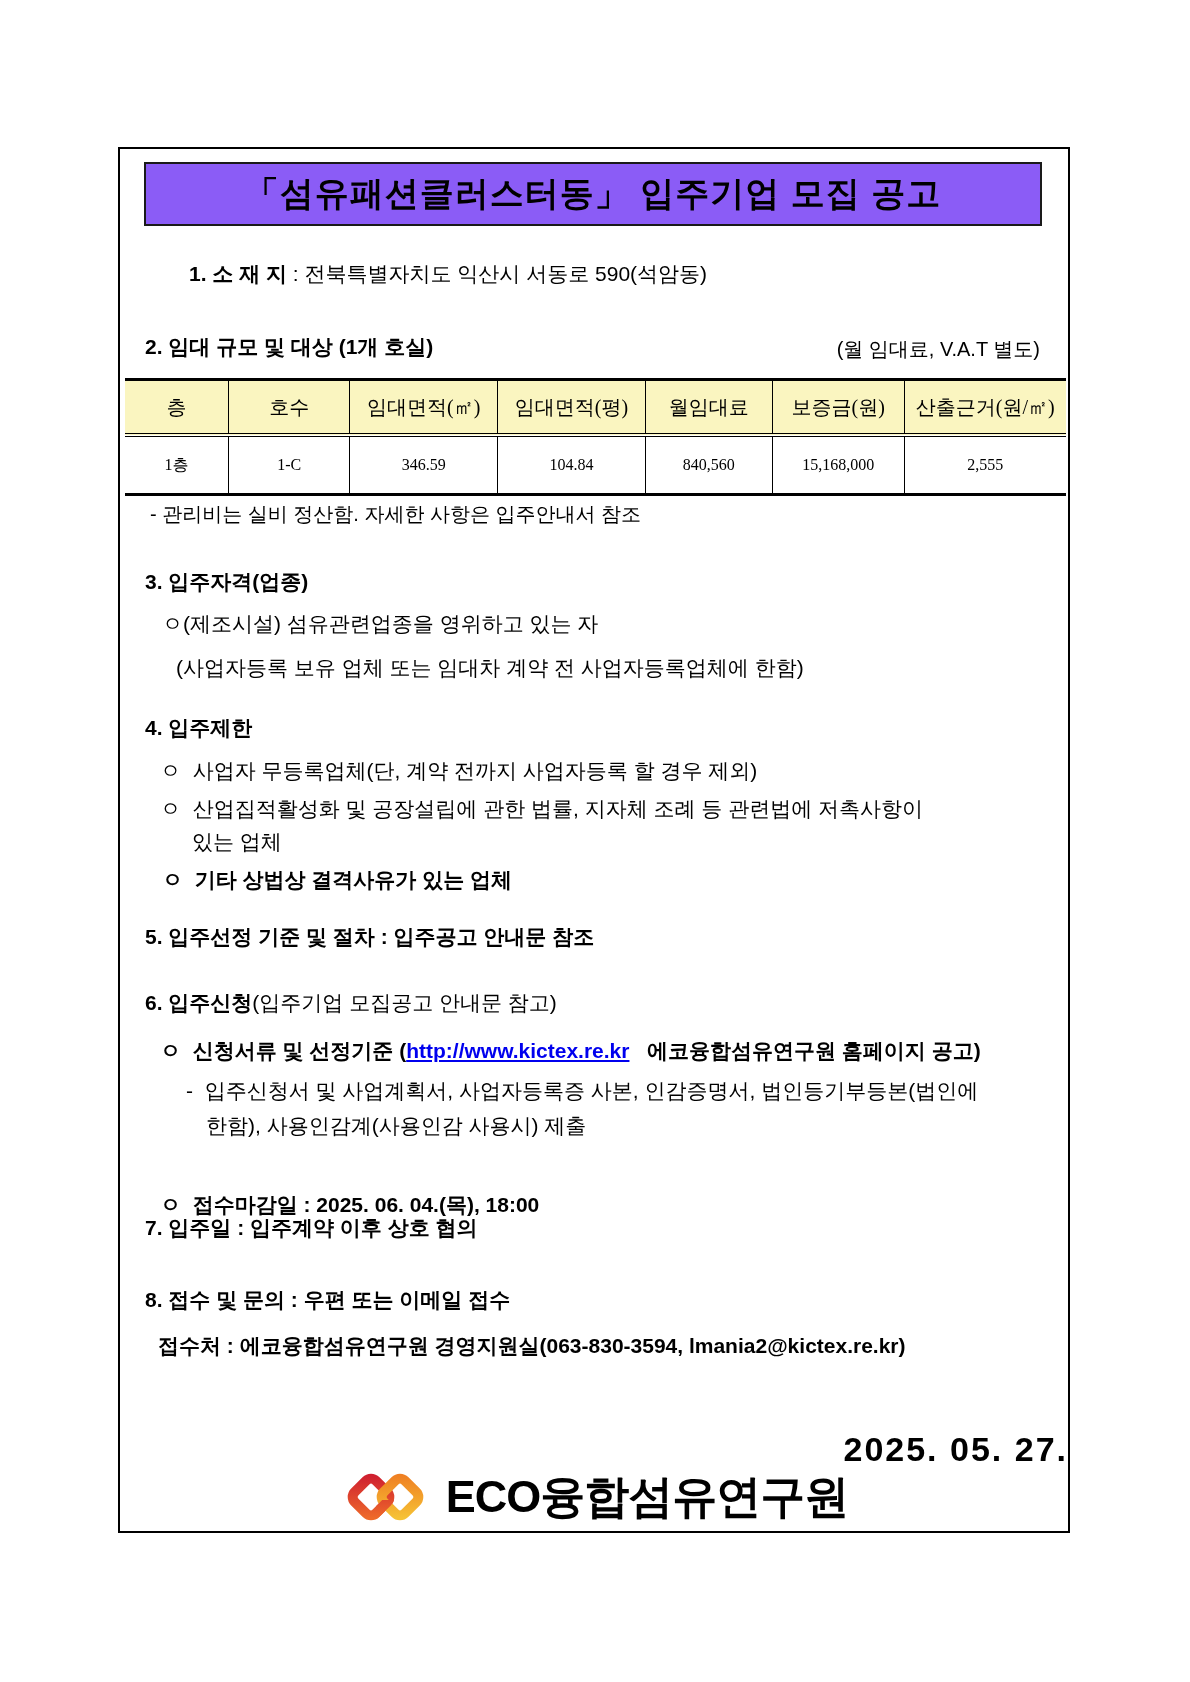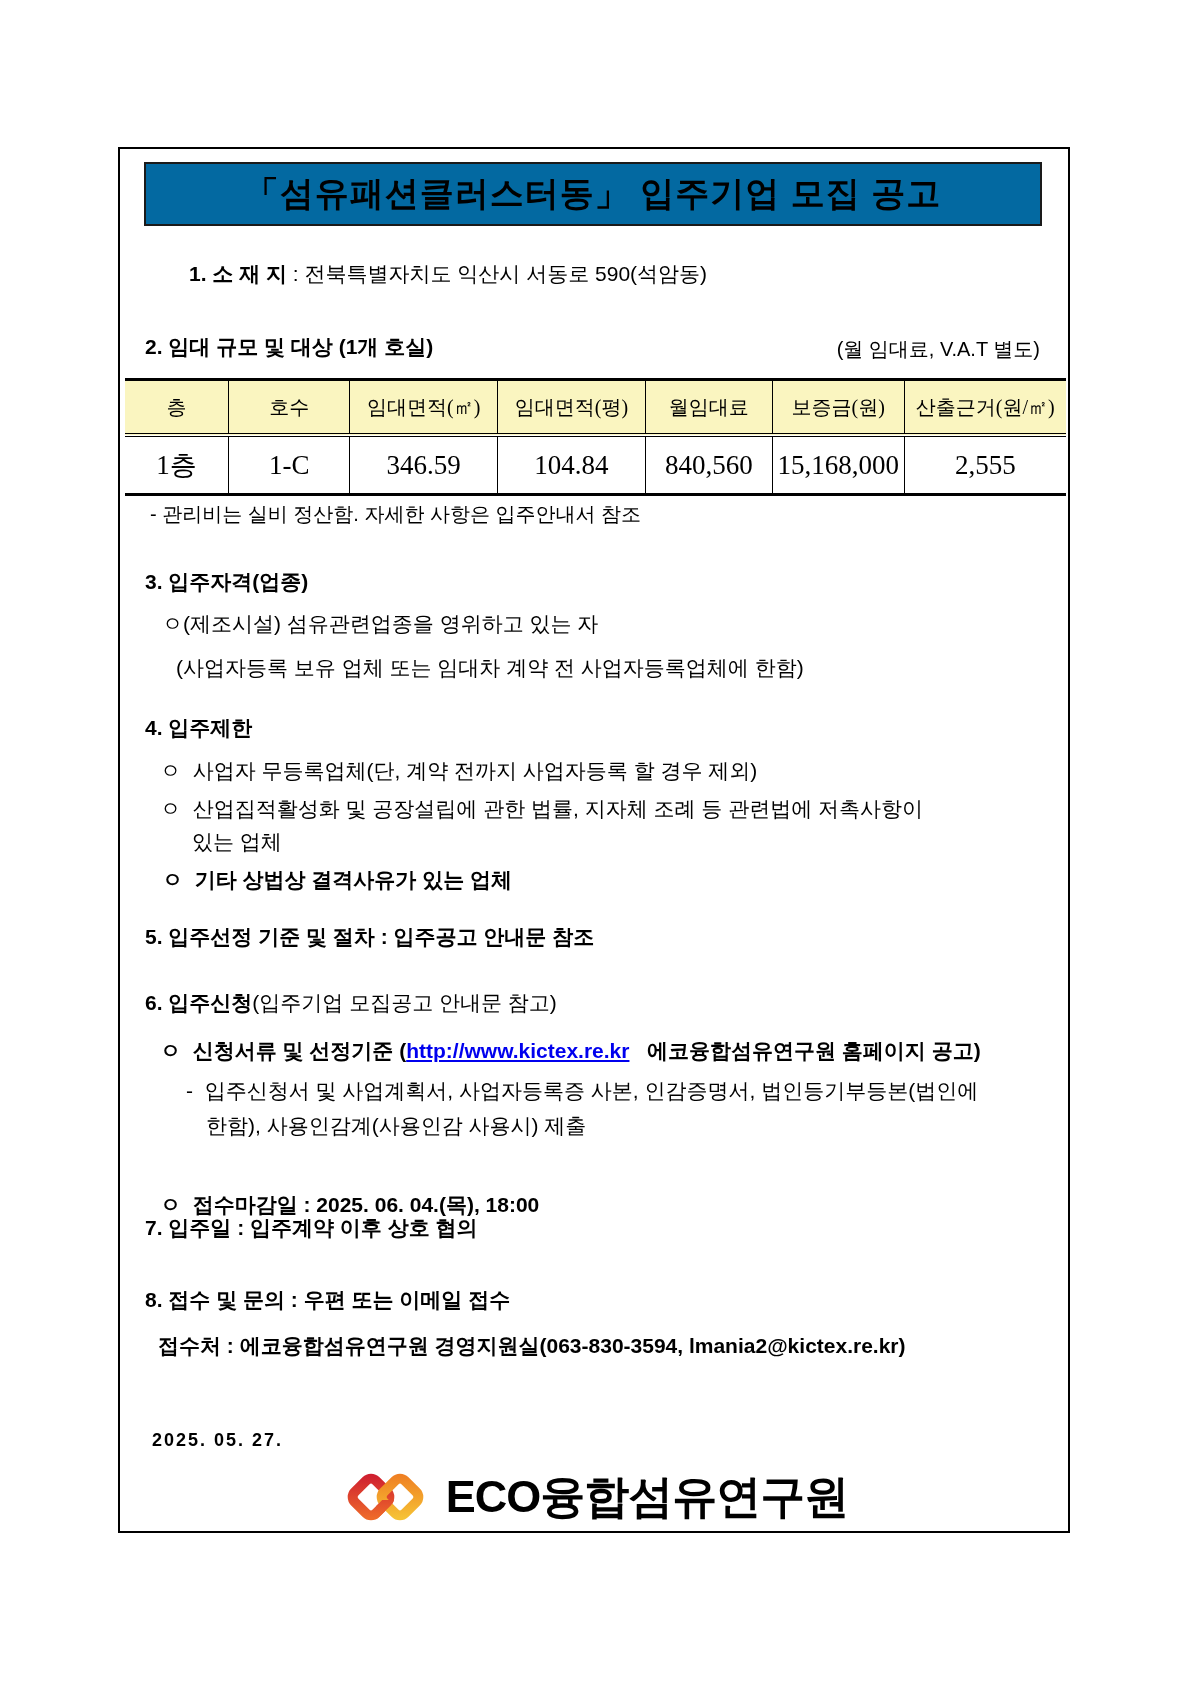--- a/index.html
+++ b/index.html
@@ -1,29 +1,29 @@
 <!DOCTYPE html>
 <html><head>
 <meta charset="utf-8">
 <style>
   html,body{margin:0;padding:0;background:#ffffff;}
   body{width:1190px;height:1682px;position:relative;font-family:"Liberation Sans",sans-serif;color:#000;}
   .frame{position:absolute;left:118px;top:147px;width:952px;height:1386px;border:2px solid #000;box-sizing:border-box;background:#fff;}
-  .title-box{position:absolute;left:24px;top:13px;width:calc(100% - 50px);height:64px;background:#0369a1;border:2px solid #1a1a1a;box-sizing:border-box;display:flex;align-items:center;justify-content:center;}
+  .title-box{position:absolute;left:24px;top:13px;width:calc(100% - 50px);height:64px;background:#8b5cf6;border:2px solid #1a1a1a;box-sizing:border-box;display:flex;align-items:center;justify-content:center;}
   .title-box h1{margin:0;font-size:34px;font-weight:bold;letter-spacing:1px;}
   .line{position:absolute;font-size:21px;white-space:pre-wrap;line-height:30px;}
   .b{font-weight:bold;}
   .r{font-weight:normal;}
   .right-note{position:absolute;right:28px;font-size:20px;font-weight:normal;}
   .url{color:#0000ee;text-decoration:underline;font-weight:bold;}
   table.rent{position:absolute;left:5px;top:229px;width:941px;border-collapse:collapse;border-top:3px solid #000;border-bottom:3px solid #000;font-family:"Liberation Serif",serif;}
   table.rent th{background:#faf5c0;font-weight:normal;font-size:20px;height:50px;border-bottom:4px double #000;}
-  table.rent td{font-size:27px;height:54px;text-align:center;}
+  table.rent td{font-size:16px;height:54px;text-align:center;}
   table.rent th + th, table.rent td + td{border-left:1.5px solid #000;}
-  .date-line{position:absolute;top:1281px;left:0;width:100%;text-align:left;font-size:18px;font-weight:bold;letter-spacing:2px;margin-left:32px;}
+  .date-line{position:absolute;top:1281px;left:0;width:100%;text-align:right;font-size:34px;font-weight:bold;letter-spacing:2px;}
   .logo-row{position:absolute;top:1313px;left:0;width:100%;display:flex;align-items:center;justify-content:center;gap:10px;}
   .logo-text{font-size:45px;font-weight:bold;letter-spacing:-1px;}
 </style>
 </head>
 <body>
 
 <div class="frame">
 
   <div class="title-box">
     <h1>「섬유패션클러스터동」 입주기업 모집 공고</h1>

